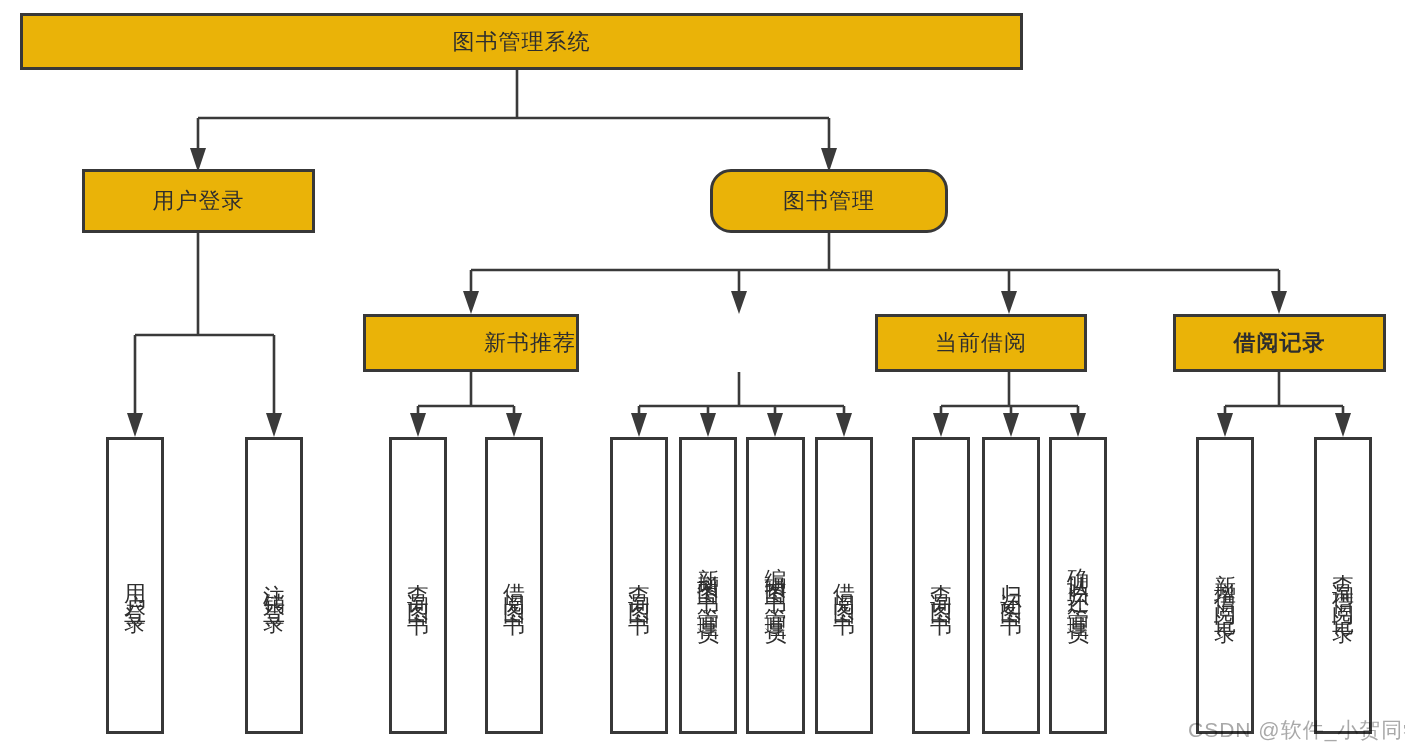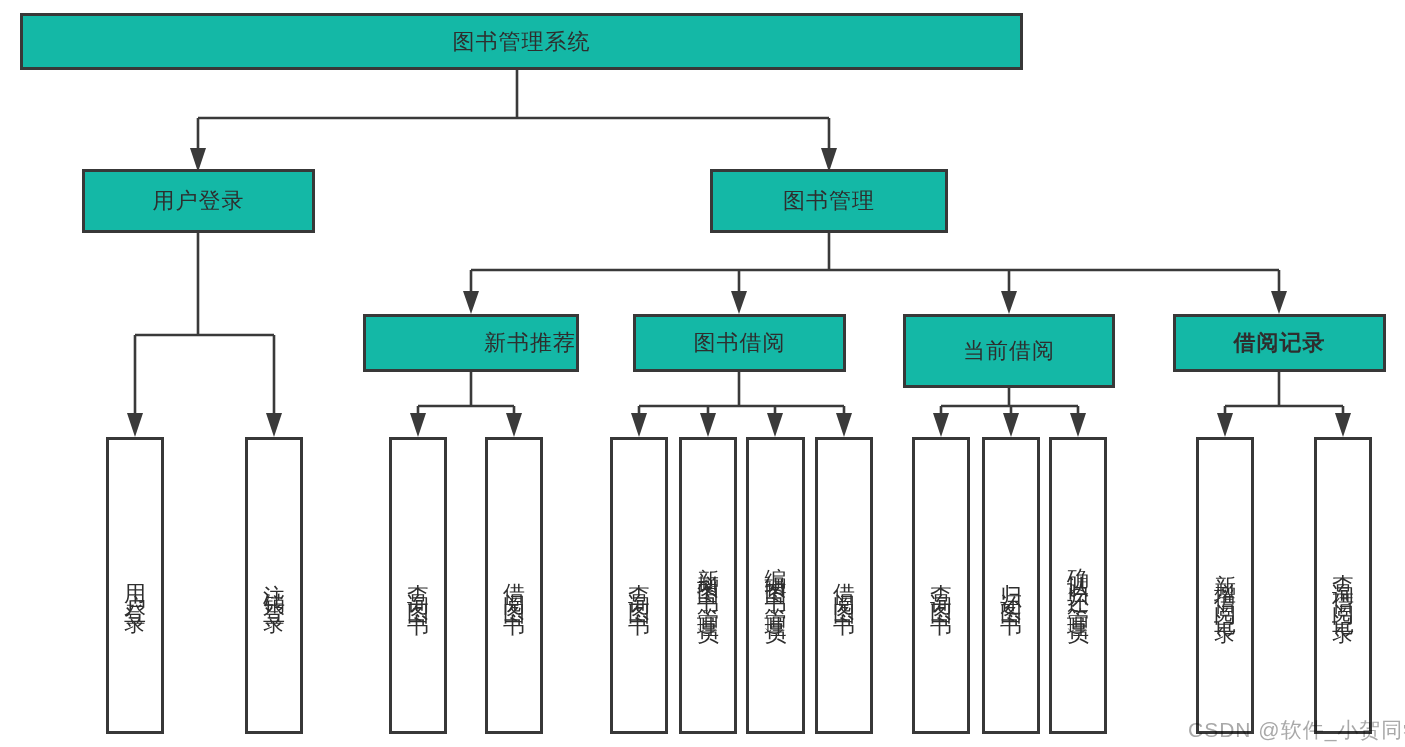--- a/index.html
+++ b/index.html
@@ -14,21 +14,21 @@
   }
   .connectors {
     position: absolute;
     left: 0; top: 0;
     width: 1405px; height: 747px;
     pointer-events: none;
   }
   .node {
     position: absolute;
     box-sizing: border-box;
-    background: #14b8a6;
+    background: #eab308;
     border: 3px solid #383838;
     display: flex;
     align-items: center;
     justify-content: center;
     font-size: 22px;
     letter-spacing: 1px;
     white-space: nowrap;
   }
   .vnode {
     position: absolute;
@@ -99,31 +99,28 @@
     </g>
   </svg>
 
   <div class="node" style="left:20px; top:13px; width:1003px; height:57px;">
     <span>图书管理系统</span>
   </div>
 
   <div class="node" style="left:82px; top:169px; width:233px; height:64px;">
     <span>用户登录</span>
   </div>
-  <div class="node" style="left:710px; top:169px; width:238px; height:64px;">
+  <div class="node" style="left:710px; top:169px; width:238px; height:64px;border-radius:21px;">
     <span>图书管理</span>
   </div>
 
   <div class="node" style="left:363px; top:314px; width:216px; height:58px;justify-content:flex-end;">
     <span>新书推荐</span>
   </div>
-  <div class="node" style="left:633px; top:314px; width:213px; height:58px;">
-    <span>图书借阅</span>
-  </div>
-  <div class="node" style="left:903px; top:314px; width:212px; height:74px;">
+  <div class="node" style="left:875px; top:314px; width:212px; height:58px;">
     <span>当前借阅</span>
   </div>
   <div class="node" style="left:1173px; top:314px; width:213px; height:58px;font-weight:bold;">
     <span>借阅记录</span>
   </div>
 
   <div class="vnode" style="left:106px; width:58px;">
     <span>用户登录</span>
   </div>
   <div class="vnode" style="left:245px; width:58px;">

